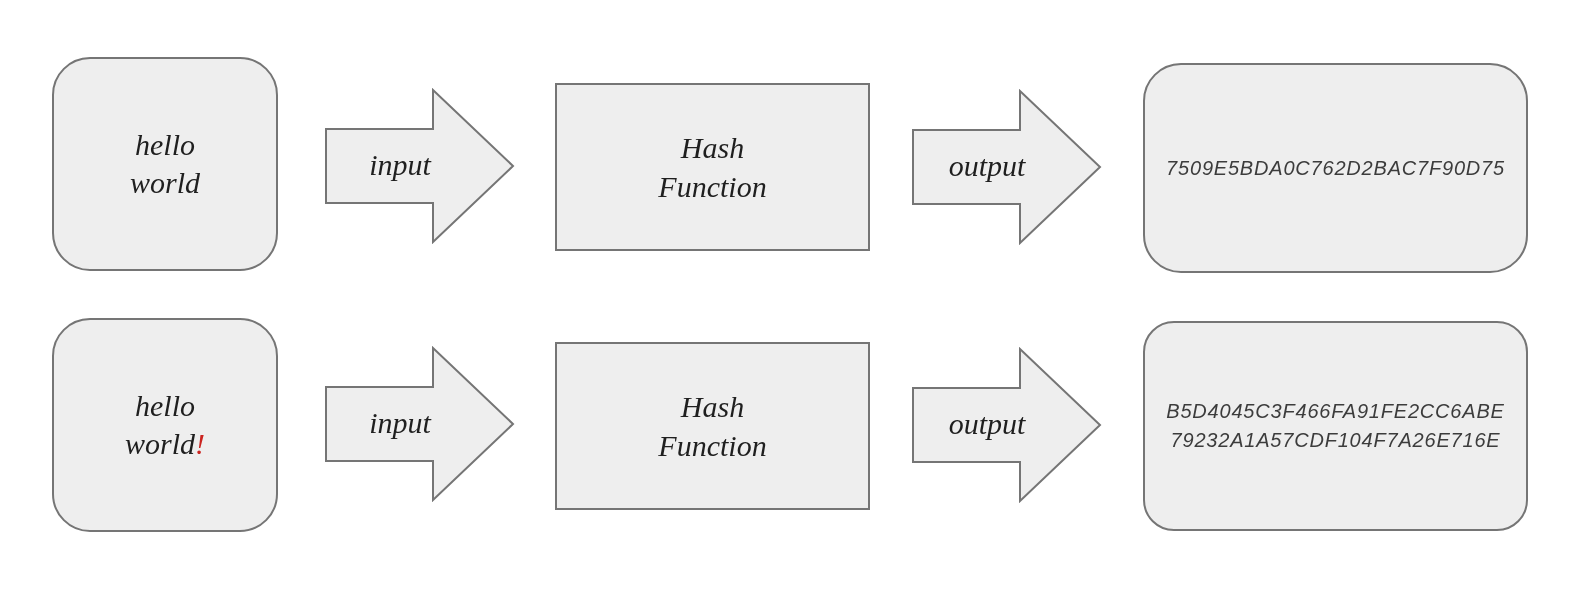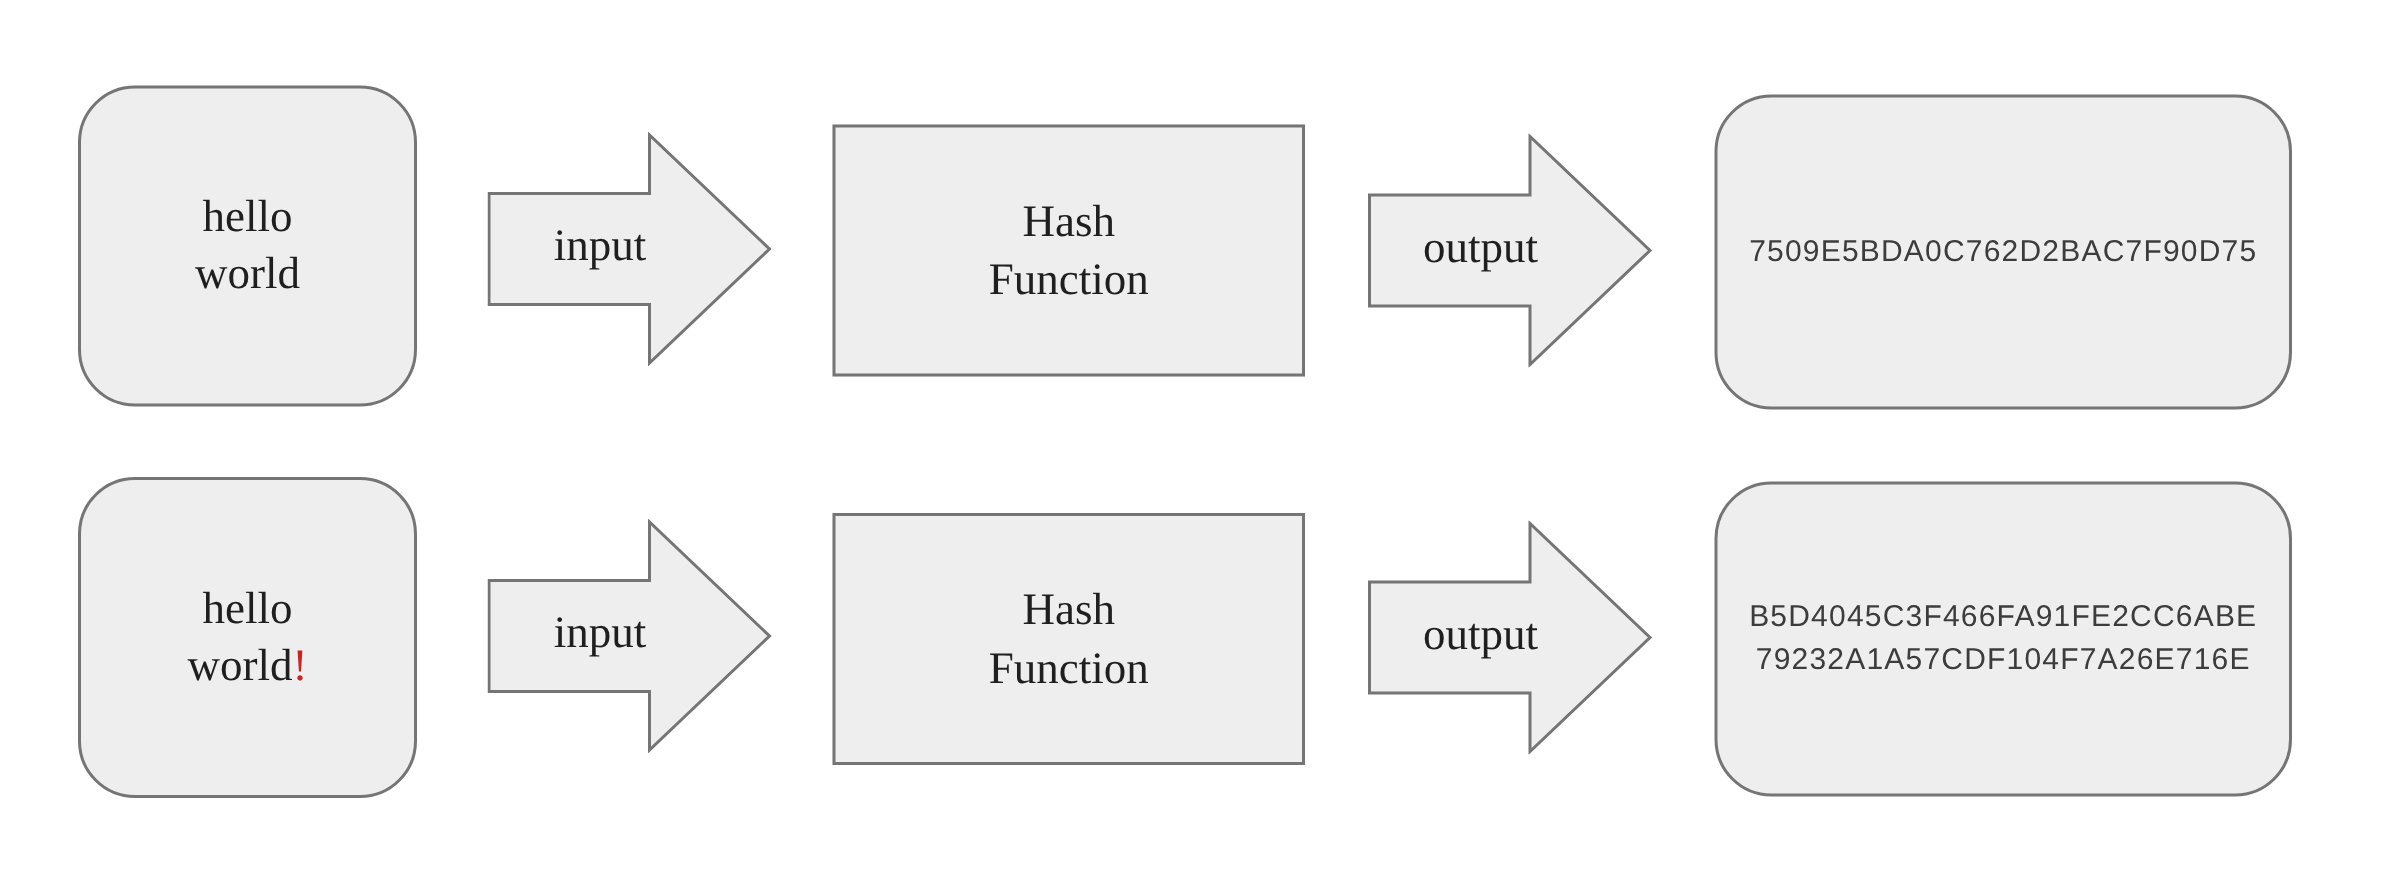--- a/index.html
+++ b/index.html
@@ -6,20 +6,21 @@
     margin: 0;
     padding: 0;
     background: #ffffff;
   }
   .canvas {
     position: relative;
     width: 1592px;
     height: 594px;
     background: #ffffff;
     overflow: hidden;
+    font-style: italic;
   }
   .shape {
     position: absolute;
     box-sizing: border-box;
     background: #eeeeee;
     border: 2px solid #757575;
     display: flex;
     flex-direction: column;
     align-items: center;
     justify-content: center;
@@ -76,21 +77,21 @@
   .r1-input  { left: 52px;   top: 57px;  width: 226px; height: 214px; }
   .r1-arrow1 { left: 325px;  top: 88px;  }
   .r1-proc   { left: 555px;  top: 83px;  width: 315px; height: 168px; }
   .r1-arrow2 { left: 912px;  top: 89px;  }
   .r1-output { left: 1143px; top: 63px;  width: 385px; height: 210px; }
   
   .r2-input  { left: 52px;   top: 318px; width: 226px; height: 214px; }
   .r2-arrow1 { left: 325px;  top: 346px; }
   .r2-proc   { left: 555px;  top: 342px; width: 315px; height: 168px; }
   .r2-arrow2 { left: 912px;  top: 347px; }
-  .r2-output { left: 1143px; top: 321px; width: 385px; height: 210px; }
+  .r2-output { left: 1143px; top: 321px; width: 385px; height: 210px; border-radius: 31px; }
 </style>
 </head>
 <body>
 
 <div class="canvas">
 
   <div class="shape rounded serif-text r1-input">
     <div>hello</div>
     <div><span>world</span><span class="accent"></span></div>
   </div>

